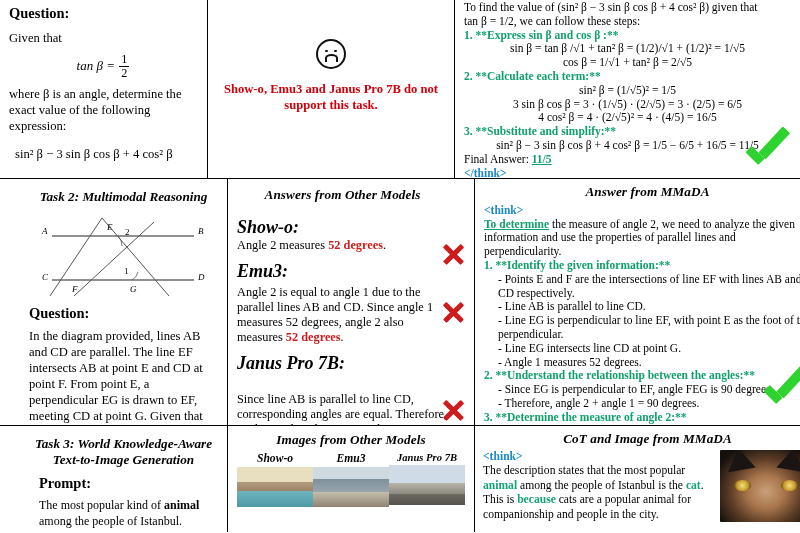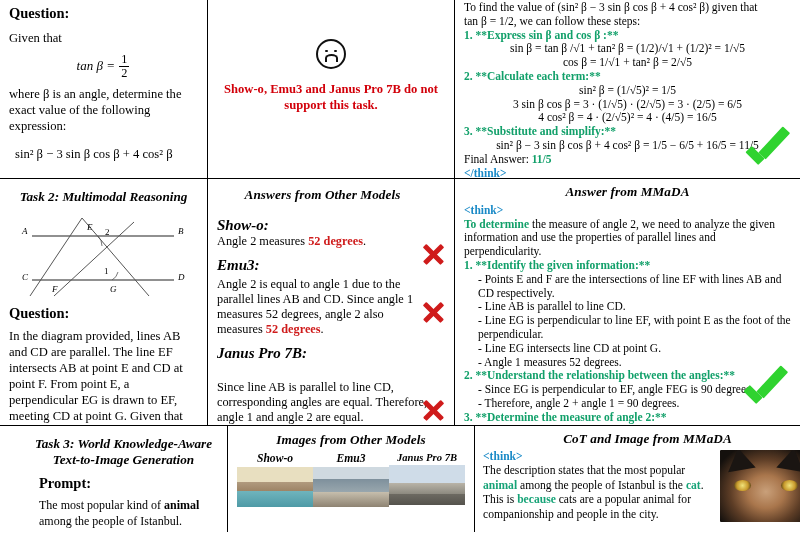--- a/index.html
+++ b/index.html
@@ -12,21 +12,21 @@
   .page { position: relative; width: 696px; height: 533px; background:#fff; }
 
   
   .row { position: relative; display: flex; width: 800px; }
   .col-a { width: 207px; flex: 0 0 207px; position: relative; }
   .col-b { width: 247px; flex: 0 0 247px; position: relative; border-left: 1.6px solid #000; }
   .col-c { width: 346px; flex: 0 0 346px; position: relative; border-left: 1.6px solid #000; }
   .hrule { width: 800px; height: 0; border-top: 1.8px solid #000; }
 
   .row1 { height: 178px; }
-  .row2 { height: 246px; }
+  .row2 { height: 246px; padding-left: 20px; }
   .row3 { height: 106px; padding-left: 20px; }
 
   
   .cell { padding: 5px 9px 4px 9px; height: 100%; overflow: hidden; }
   .colhead {
     text-align:center; font-weight: bold; font-style: italic;
     font-size: 13.2px; letter-spacing: .1px; margin: 3px 0 4px 0;
   }
   .tasktitle {
     text-align:center; font-weight: bold; font-style: italic;
@@ -53,28 +53,28 @@
 
   
   .xmark { position:absolute; width: 26px; height: 26px; }
   .xmark::before, .xmark::after { content:""; position:absolute; left:1px; top:11px; width: 25px; height: 4.6px; background:#cf1b1b; border-radius:1px;}
   .xmark::before { transform: rotate(45deg); } .xmark::after { transform: rotate(-45deg); }
   .check { position:absolute; width: 46px; height: 40px; }
   .check::before { content:""; position:absolute; left:2px; top:19px; width: 18px; height: 9px; background:#2fd32f; transform: rotate(45deg); border-radius:1px;}
   .check::after  { content:""; position:absolute; left:12px; top:6px; width: 36px; height: 9.5px; background:#2fd32f; transform: rotate(-47deg); border-radius:1px;}
 
   
-  .modelname { font-weight:bold; font-style: italic; font-size: 15px; margin-top: 8px; }
+  .modelname { font-weight:bold; font-style: italic; font-size: 18px; margin-top: 8px; }
   .modeltext { font-size: 12.3px; line-height: 1.22; }
   .red { color:#cf1b1b; font-weight:bold; }
 
   
   .mmada { font-size: 11.5px; line-height: 1.20; }
   .mmada .tag { color:#1a8ac7; font-weight:bold; }
-  .mmada .grn { color:#12a06a; font-weight:bold; }
+  .mmada .grn { color:#12a06a; font-weight:bold;text-decoration:underline; }
   .mmada .step { color:#12a06a; font-weight:bold; }
   .mmada .ctr { text-align:center; display:block; }
   .mmada .ind { padding-left: 14px; }
 
   
   .imgrow { display:flex; padding: 0 4px; margin-top: 0;}
   .imgcell { width: 76px; }
   .imgcap { text-align:center; font-style:italic; font-weight:bold; font-size:11.6px; margin-bottom:2px; }
   .thumb { width: 76px; height: 40px; background:#9bb; }
   .thumb.a { background:

